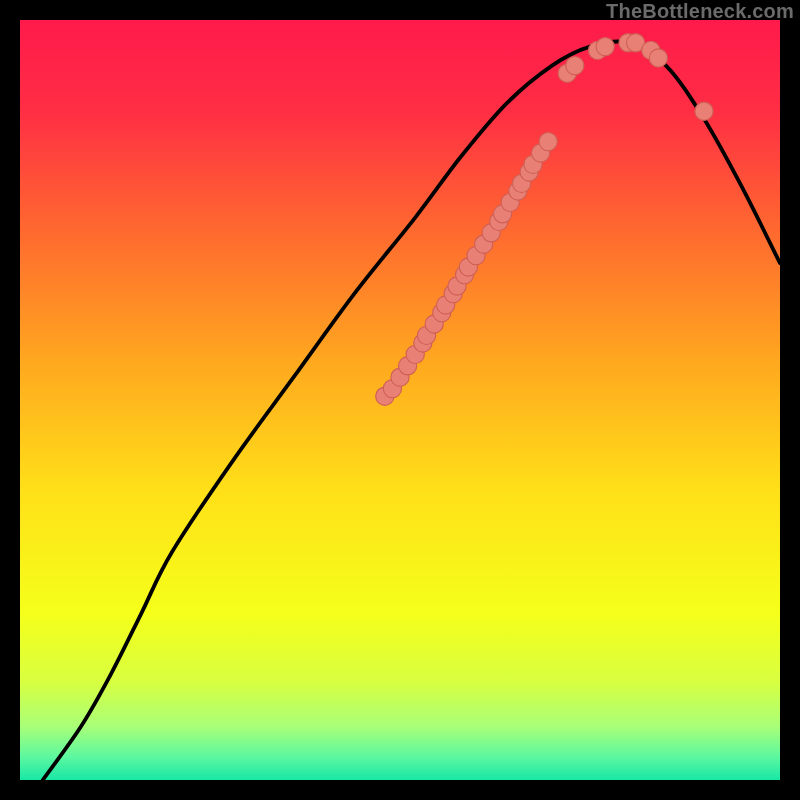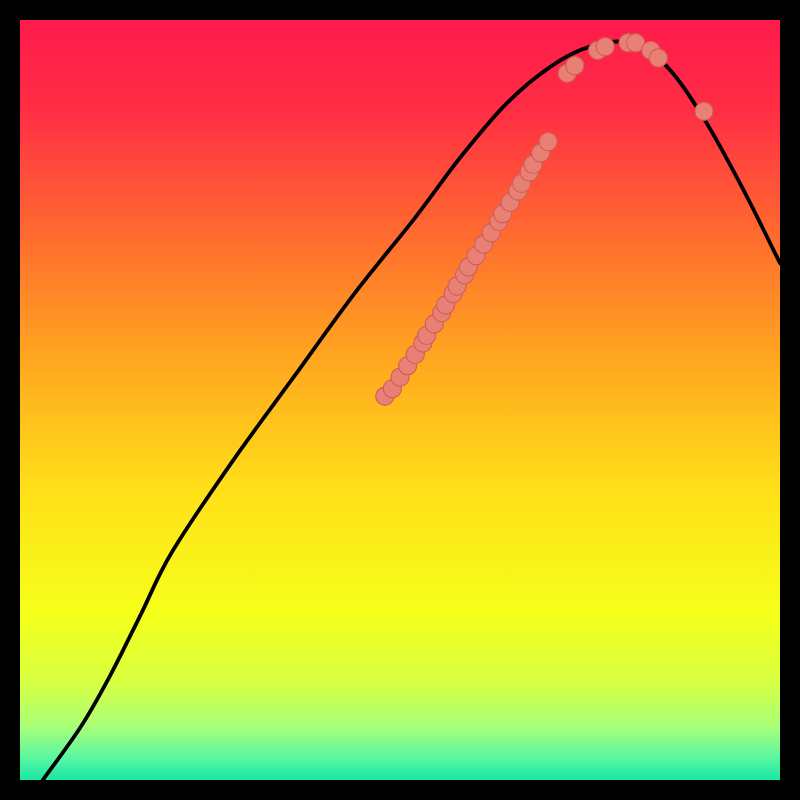--- a/index.html
+++ b/index.html
@@ -46,20 +46,21 @@
     left: 0;
     top: 0;
     width: 100%;
     height: 100%;
   }
 </style>
 </head>
 <body>
 <div class="outer">
 
+  <div class="watermark">TheBottleneck.com</div>
 
   <div class="plot">
     <svg class="grad" viewBox="0 0 760 760" preserveAspectRatio="none">
       <defs>
         <linearGradient id="bg" x1="0" y1="0" x2="0" y2="1">
           <stop offset="0%" stop-color="#ff1a4b"></stop>
           <stop offset="12%" stop-color="#ff2e44"></stop>
           <stop offset="28%" stop-color="#ff6a2f"></stop>
           <stop offset="45%" stop-color="#ffa81f"></stop>
           <stop offset="62%" stop-color="#ffe018"></stop>

